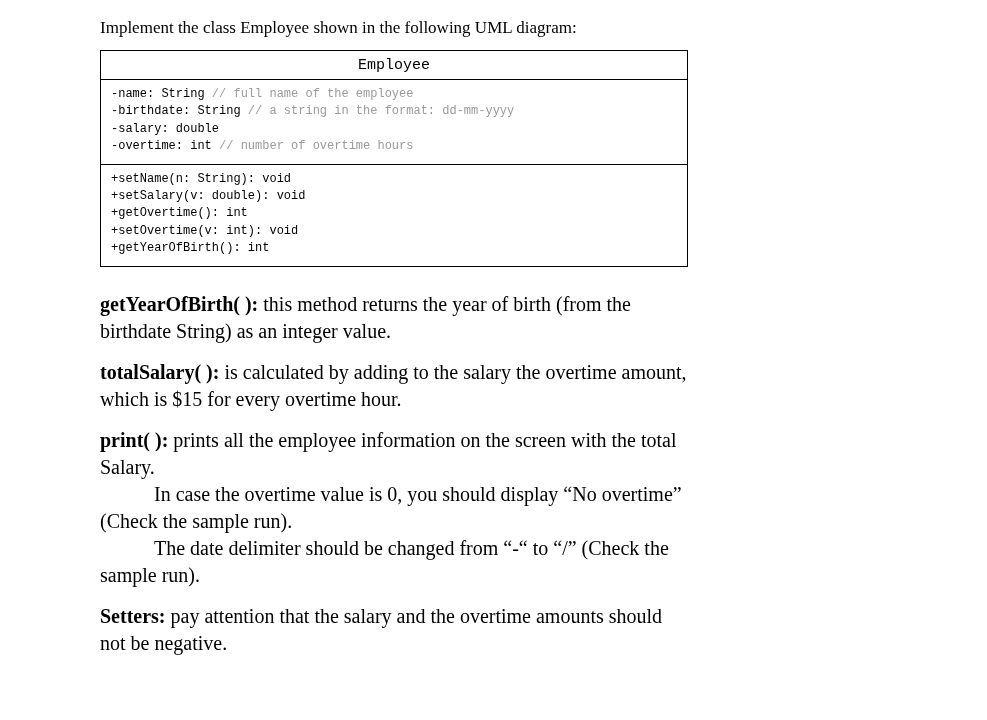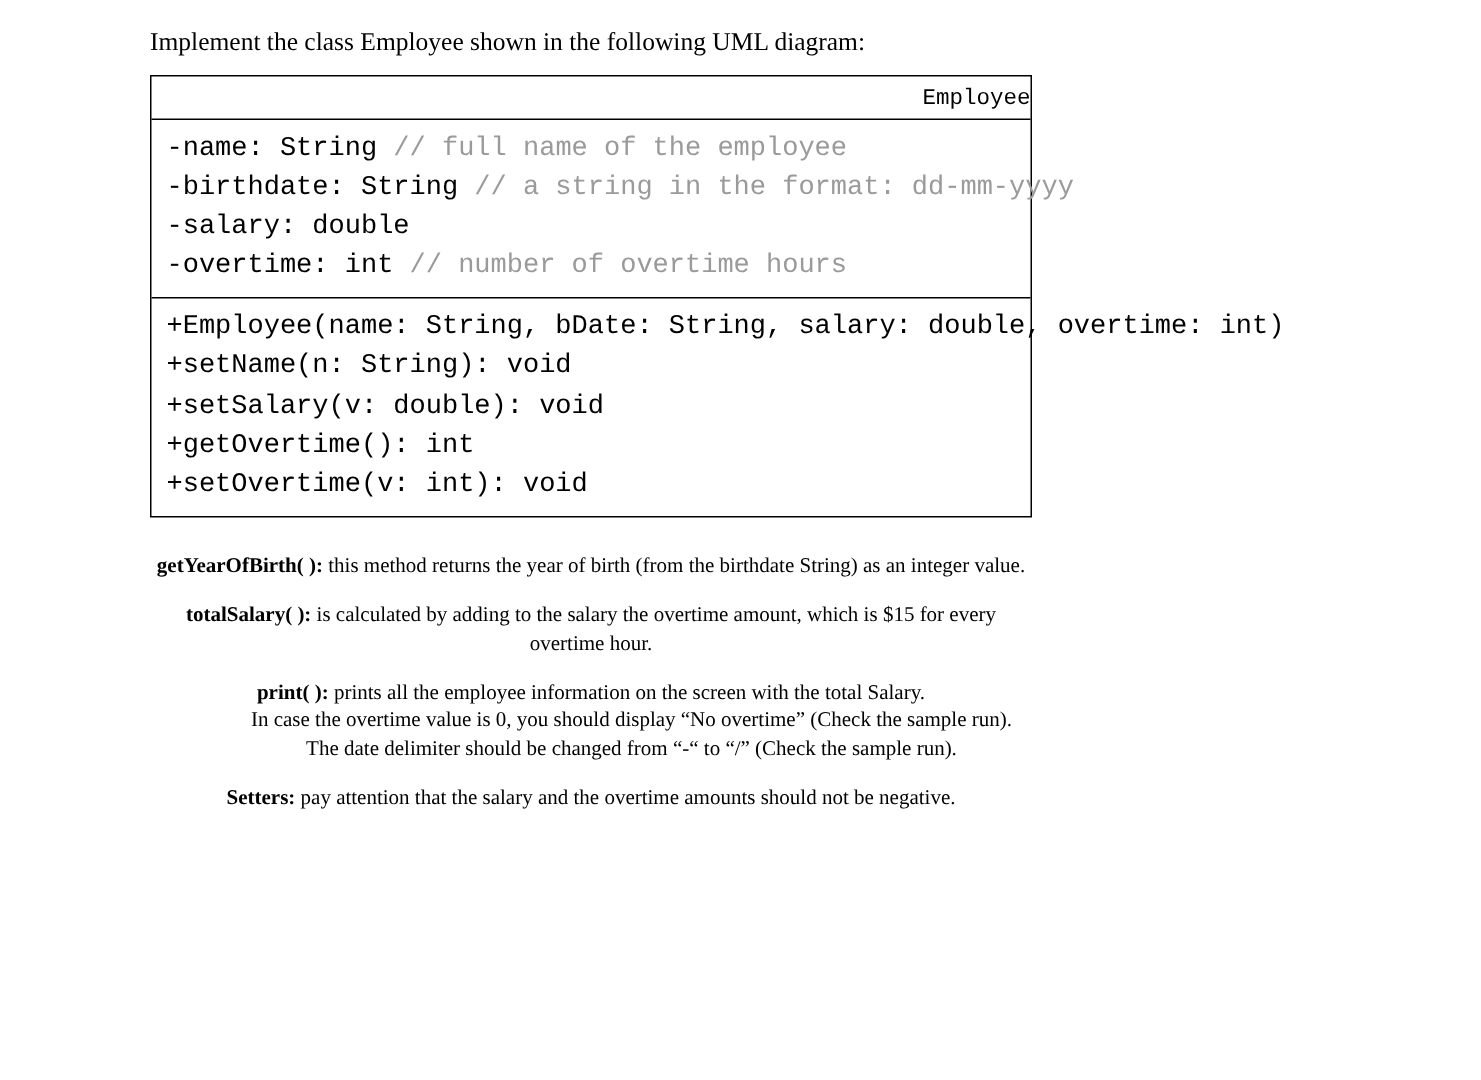--- a/index.html
+++ b/index.html
@@ -18,44 +18,43 @@
     }
     .intro {
       font-size: 17px;
       margin-bottom: 12px;
     }
     .uml-wrapper {
       border: 1px solid #000;
       margin-bottom: 24px;
     }
     .uml-header {
-      text-align: right;
+      text-align: center;
       font-family: "Courier New", Courier, monospace;
       font-size: 15px;
       padding: 6px 0 5px 0;
       border-bottom: 1px solid #000;
     }
     .uml-section {
       font-family: "Courier New", Courier, monospace;
-      font-size: 18px;
+      font-size: 12px;
       padding: 6px 10px 8px 10px;
       line-height: 1.45;
       white-space: nowrap;
     }
     .uml-divider {
       border-top: 1px solid #000;
     }
     .gray {
       color: #9a9a9a;
     }
     .desc {
-      font-size: 14px;
+      font-size: 20px;
       margin-bottom: 14px;
       line-height: 1.35;
-      text-align: center;
     }
     .desc .method {
       font-weight: bold;
     }
     .indent {
       margin-left: 54px;
     }
   </style>
 </head>
 <body>
@@ -67,25 +66,25 @@
   <div class="uml-wrapper">
     <div class="uml-header">Employee</div>
     <div class="uml-section">
       <div><span>-name: String </span><span class="gray">// full name of the employee</span></div>
       <div><span>-birthdate: String </span><span class="gray">// a string in the format: dd-mm-yyyy</span></div>
       <div><span>-salary: double</span><span class="gray"></span></div>
       <div><span>-overtime: int   </span><span class="gray">// number of overtime hours</span></div>
     </div>
     <div class="uml-divider"></div>
     <div class="uml-section">
-      <div>+Employee(name: String, bDate: String, salary: double, overtime: int)</div>
       <div>+setName(n: String): void</div>
       <div>+setSalary(v: double): void</div>
       <div>+getOvertime(): int</div>
       <div>+setOvertime(v: int): void</div>
+      <div>+getYearOfBirth(): int</div>
     </div>
   </div>
 
   <div class="desc">
     <span class="method">getYearOfBirth( ):</span><span> this method returns the year of birth (from the birthdate String) as an integer value.</span>
   </div>
 
   <div class="desc">
     <span class="method">totalSalary( ):</span><span> is calculated by adding to the salary the overtime amount, which is $15 for every overtime hour.</span>
   </div>

